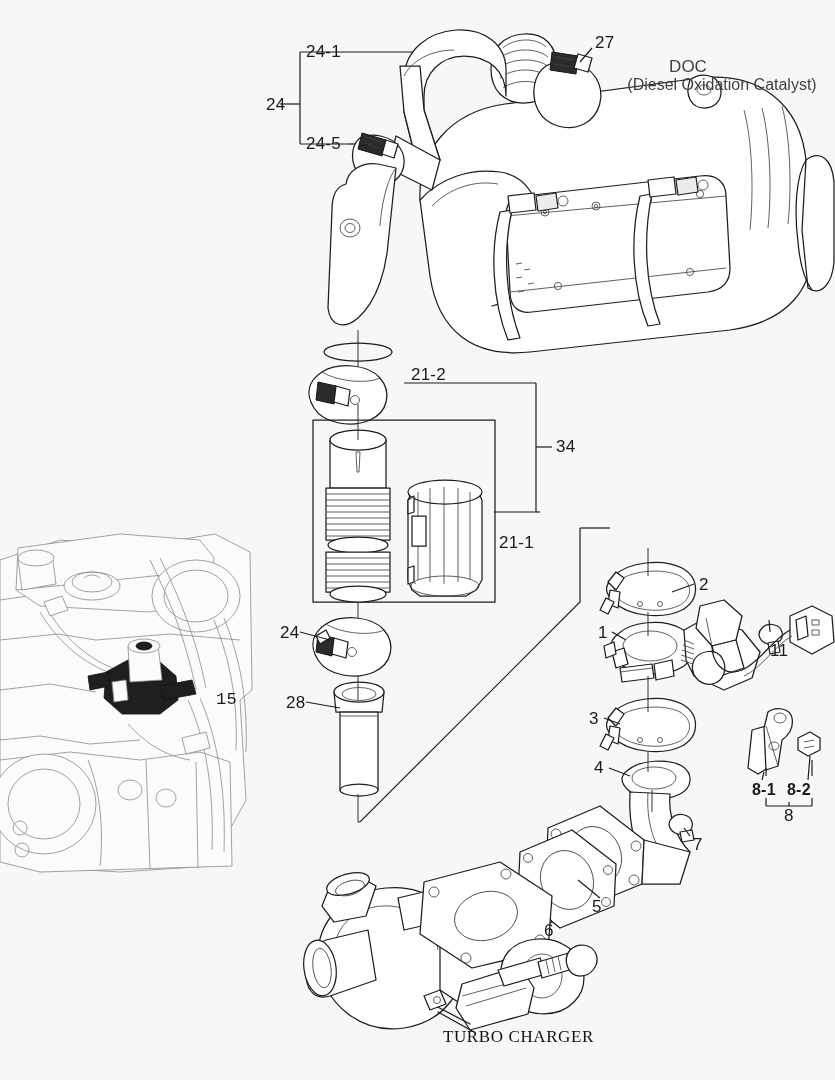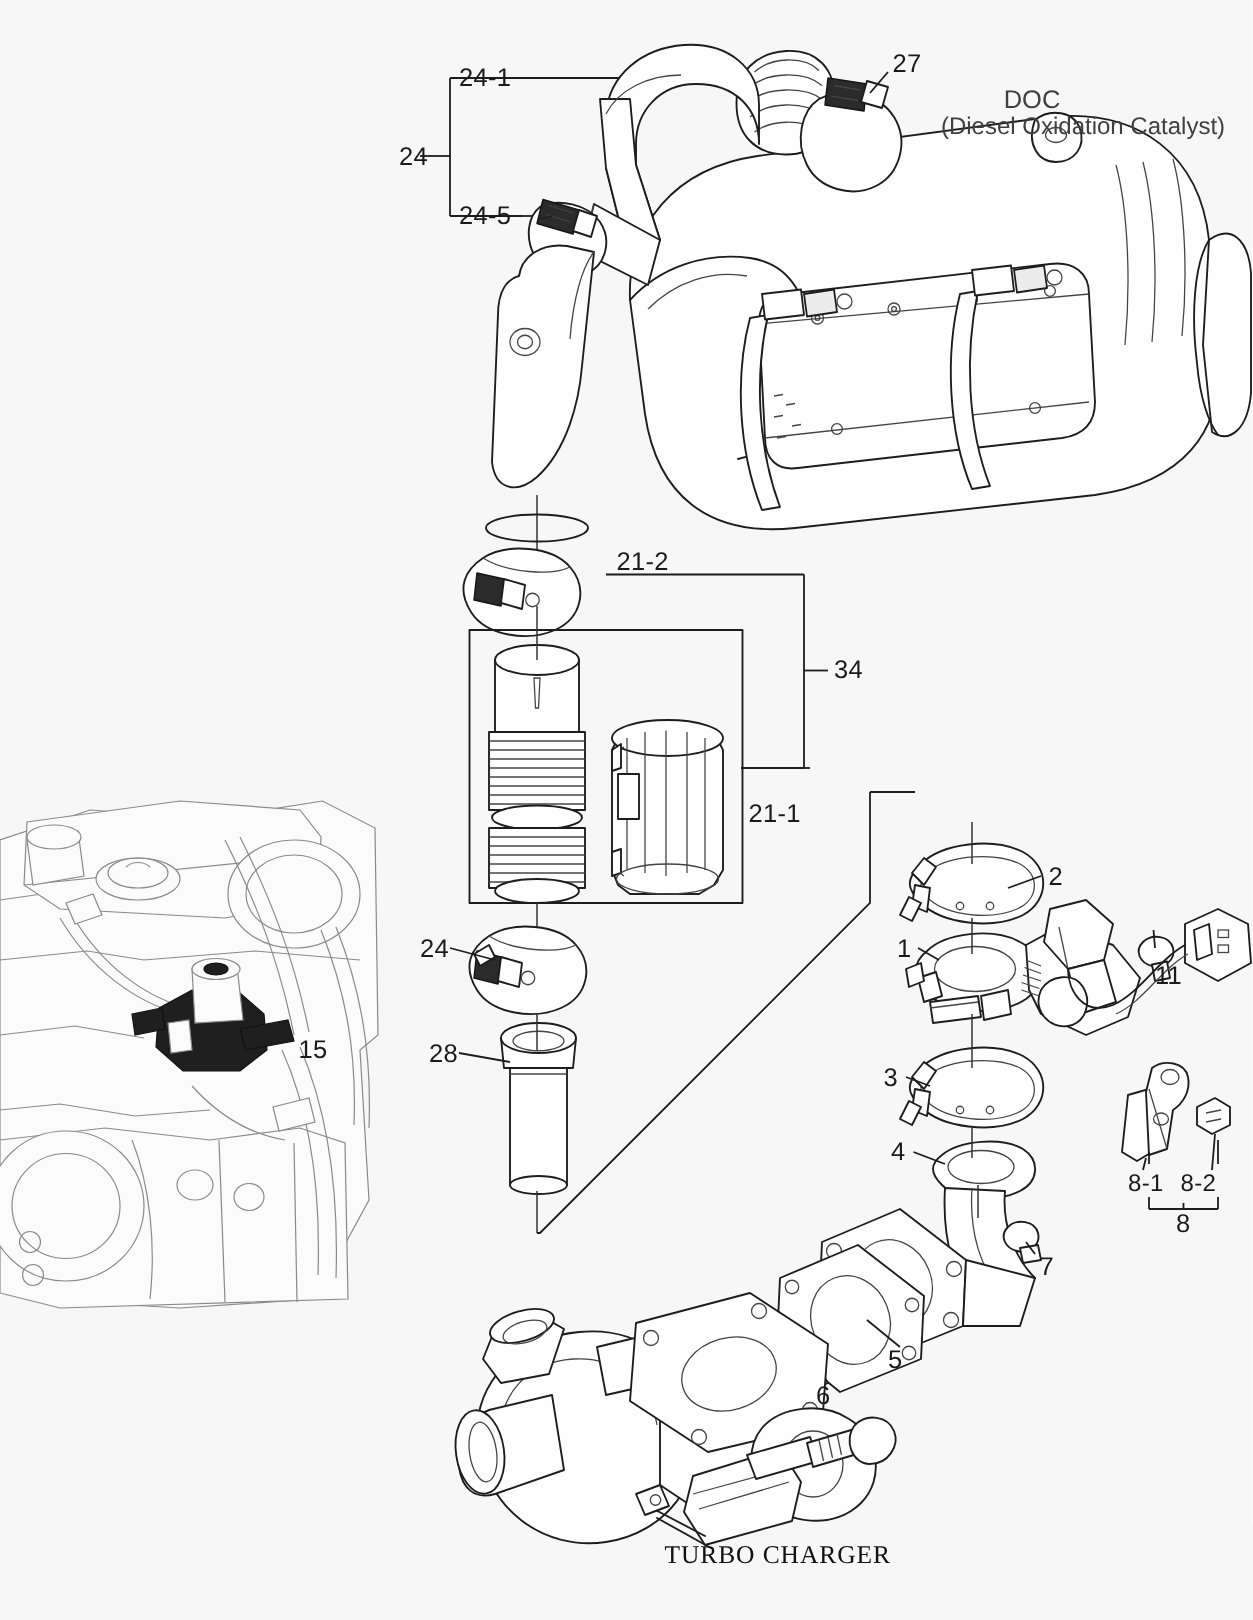--- a/index.html
+++ b/index.html
@@ -1,21 +1,21 @@
 <!DOCTYPE html>
 <html><head>
 <meta charset="utf-8">
 <title>Exhaust / DOC Parts Diagram</title>
 <style>
   html,body{margin:0;padding:0;background:#ffffff;}
   body{font-family:"Liberation Sans",sans-serif;}
   #page{position:relative;width:835px;height:1080px;background:#f7f7f7;overflow:hidden;}
   #page svg{position:absolute;top:0;left:0;width:835px;height:1080px;}
   .lbl{position:absolute;font-family:"Liberation Sans",sans-serif;font-size:17px;color:#1a1a1a;white-space:nowrap;letter-spacing:.2px;}
-  .lbl.small{font-size:16px;}
+  .lbl.small{font-size:16px;font-weight:bold;}
   .title-serif{position:absolute;font-family:"Liberation Serif",serif;font-size:17px;color:#111;white-space:nowrap;letter-spacing:.6px;}
   .doc-t{position:absolute;font-family:"Liberation Sans",sans-serif;font-size:16px;color:#404040;white-space:nowrap;text-align:center;}
 </style>
 </head>
 <body>
 
 <div id="page">
 
 <svg viewBox="0 0 835 1080" xmlns="http://www.w3.org/2000/svg">
   <defs>
@@ -452,21 +452,21 @@
 
 <div class="lbl" style="left:266px; top:95px;">24</div>
 <div class="lbl" style="left:306px; top:42px;">24-1</div>
 <div class="lbl" style="left:306px; top:134px;">24-5</div>
 <div class="lbl" style="left:595px; top:33px;">27</div>
 <div class="lbl" style="left:556px; top:437px;">34</div>
 <div class="lbl" style="left:499px; top:502px;margin-top:31px;">21-1</div>
 <div class="lbl" style="left:411px; top:365px;">21-2</div>
 <div class="lbl" style="left:280px; top:623px;">24</div>
 <div class="lbl" style="left:286px; top:693px;">28</div>
-<div class="lbl" style="left:199px; top:690px;">15</div>
+<div class="lbl" style="left:216px; top:690px;font-family:Liberation Mono, monospace;">15</div>
 <div class="lbl" style="left:598px; top:623px;">1</div>
 <div class="lbl" style="left:699px; top:575px;">2</div>
 <div class="lbl" style="left:589px; top:709px;">3</div>
 <div class="lbl" style="left:594px; top:758px;">4</div>
 <div class="lbl" style="left:592px; top:897px;">5</div>
 <div class="lbl" style="left:544px; top:921px;">6</div>
 <div class="lbl" style="left:693px; top:835px;">7</div>
 <div class="lbl" style="left:770px; top:603px;margin-top:38px;">11</div>
 <div class="lbl" style="left:784px; top:806px;">8</div>
 <div class="lbl small" style="left:752px; top:781px;">8-1</div>

